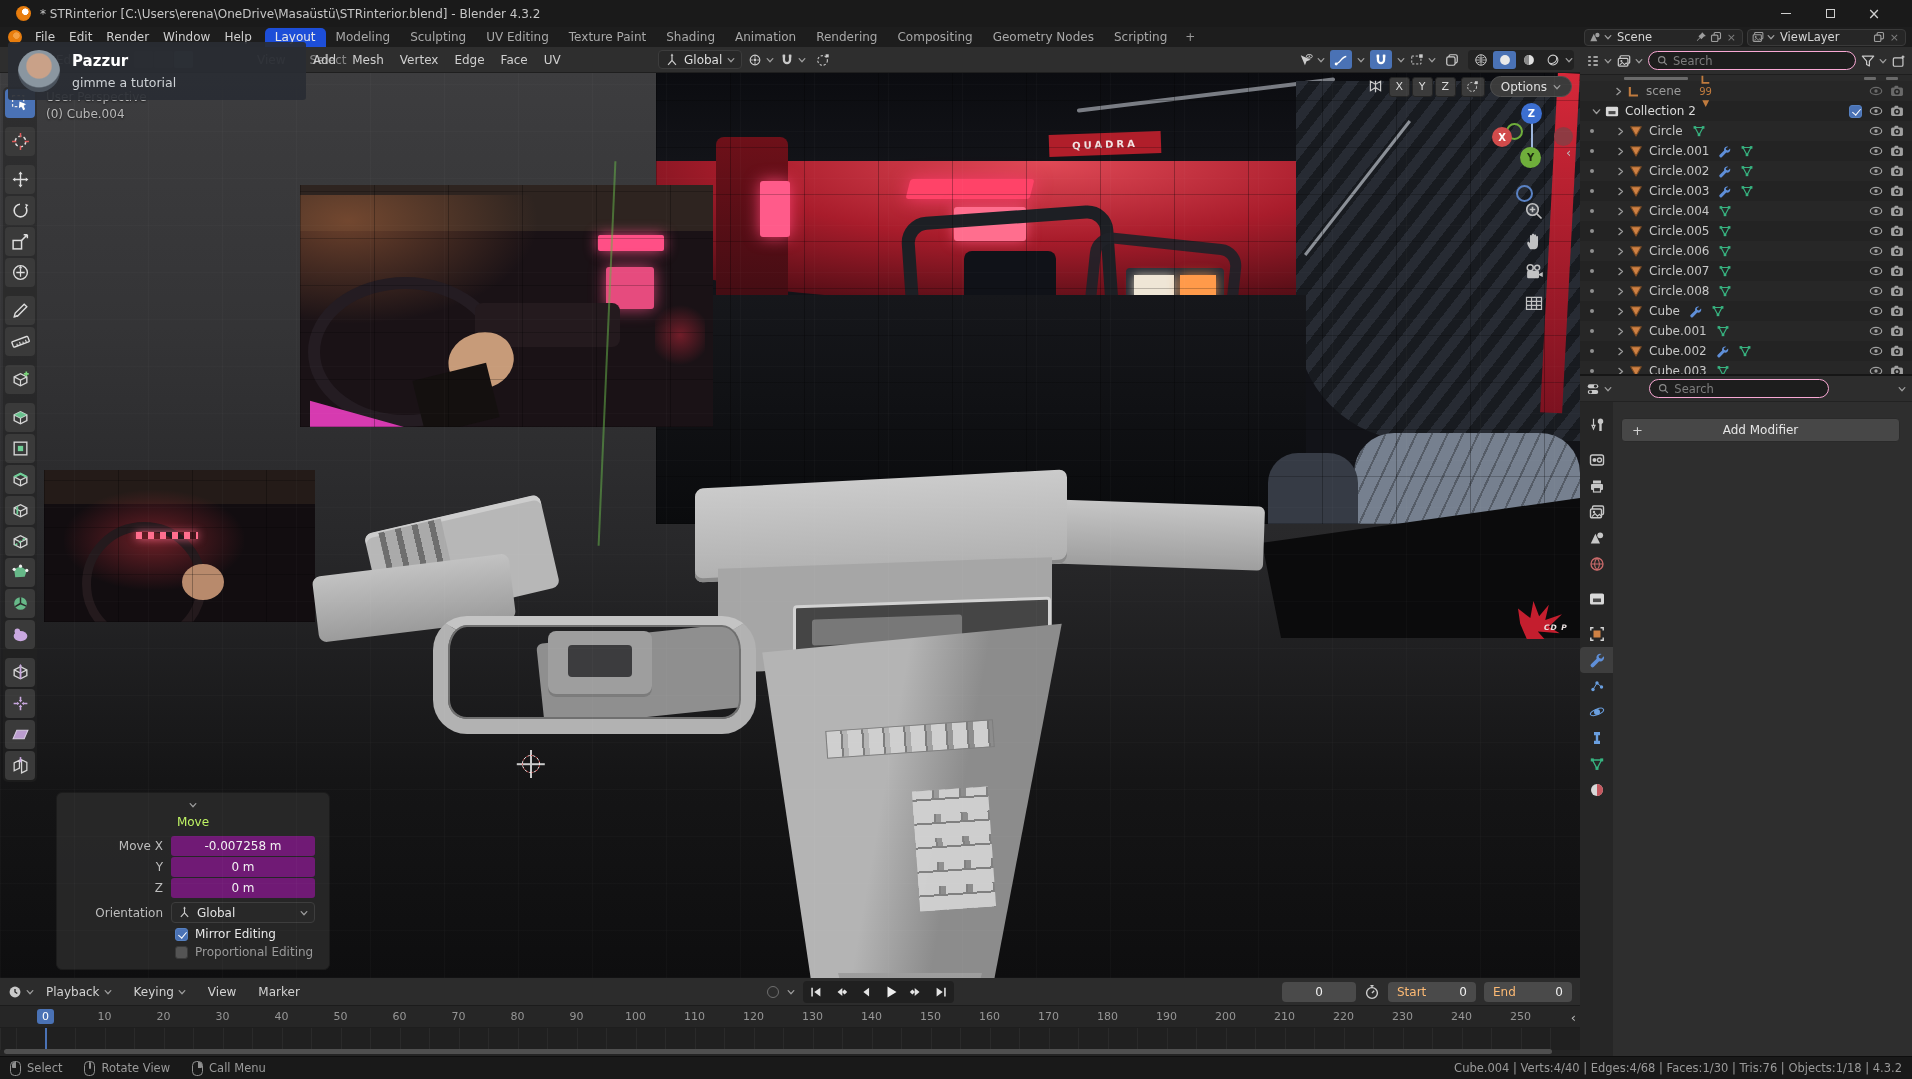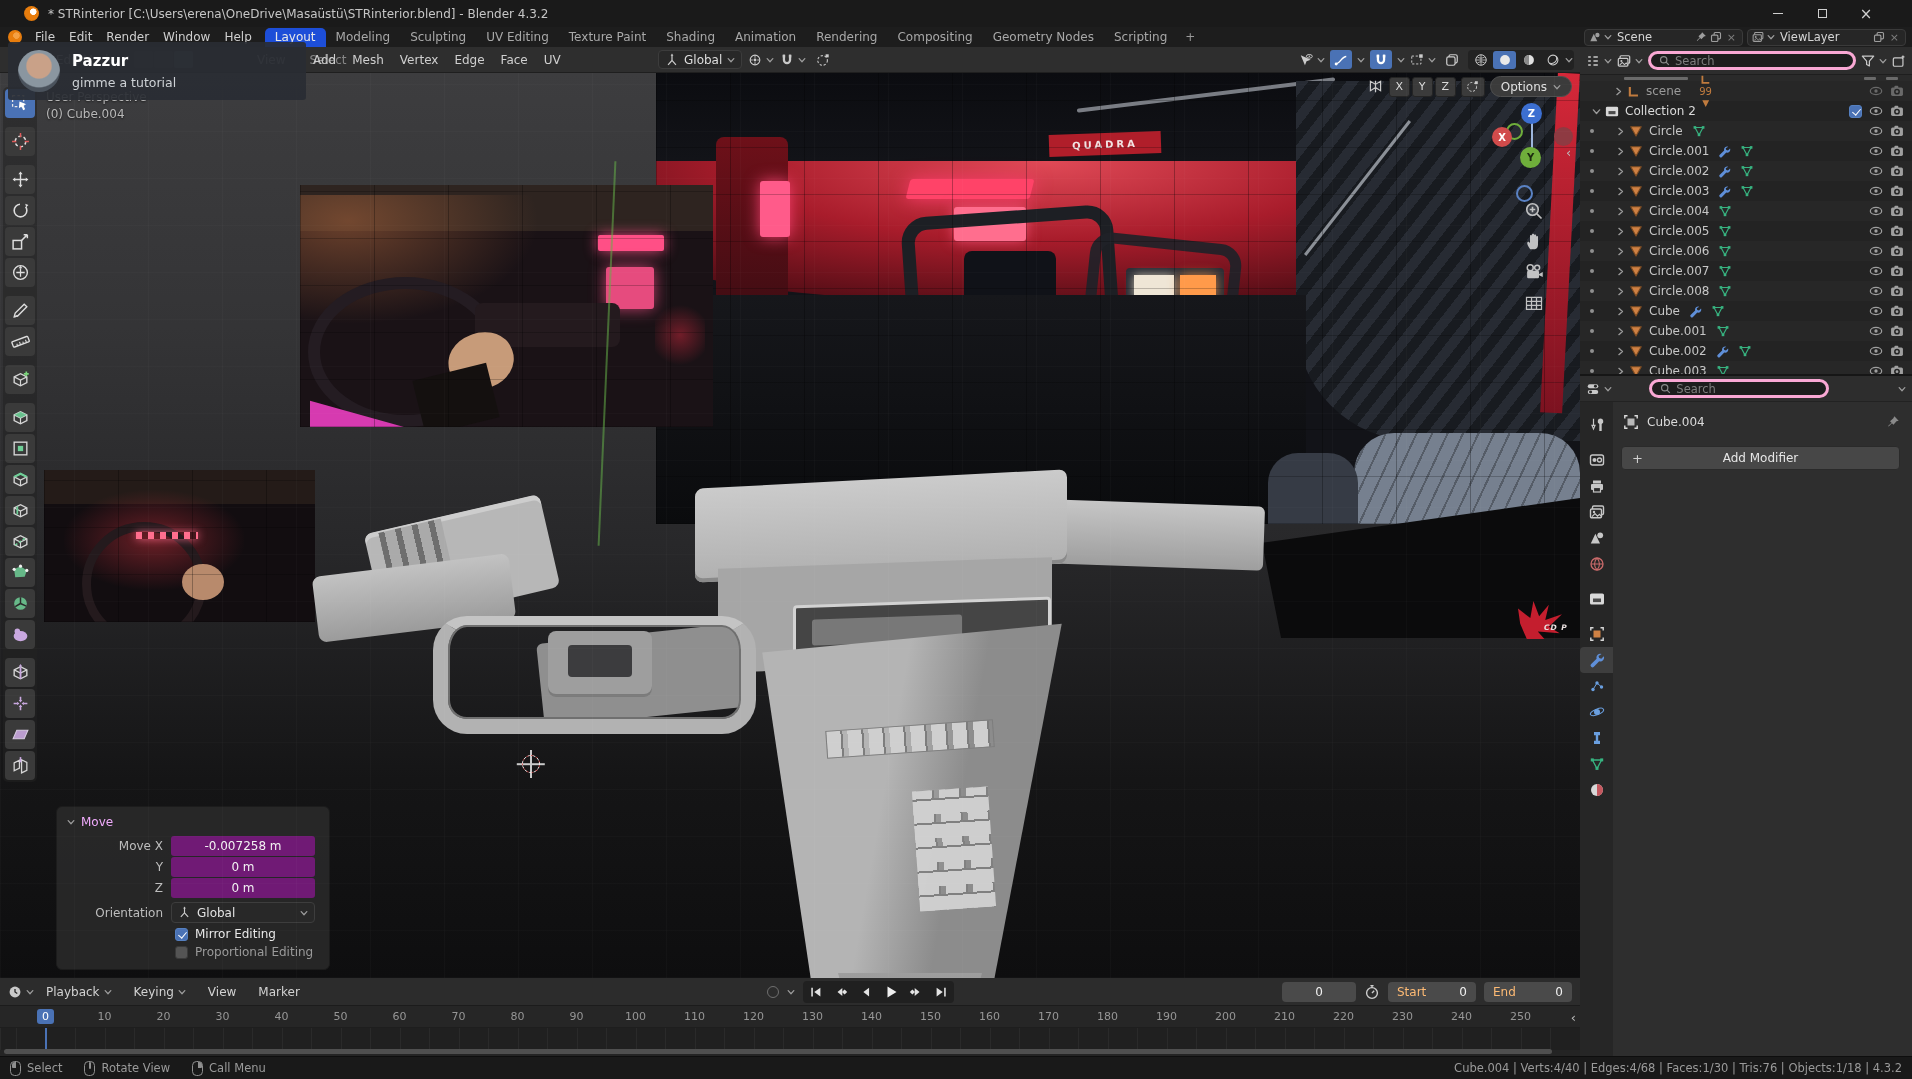--- a/index.html
+++ b/index.html
@@ -3,21 +3,21 @@
 <meta charset="utf-8">
 <style>
   *{margin:0;padding:0;box-sizing:border-box;}
   html,body{width:1912px;height:1079px;overflow:hidden;}
   body{font-family:"DejaVu Sans","Liberation Sans",sans-serif;font-size:12px;color:#d0d0d0;background:#161616;position:relative;-webkit-font-smoothing:antialiased;}
   svg.ic{width:14px;height:14px;display:block;flex:none;}
   .chev{width:8px;height:8px;color:#9d9d9d;transform:rotate(90deg);}
   .dd{display:flex;align-items:center;gap:4px;}
 
   
-  .titlebar{position:absolute;top:0;left:0;right:0;height:27px;background:#1a1a1a;display:flex;align-items:center;padding:0 24px;gap:9px;}
+  .titlebar{position:absolute;top:0;left:0;right:0;height:27px;background:#1a1a1a;display:flex;align-items:center;padding:0 16px;gap:9px;}
   .blogo{width:15px;height:15px;border-radius:50%;background:radial-gradient(circle at 62% 38%,#fff 0 3px,#e87d0d 3.5px 60%,#b35f08 100%);flex:none;}
   .titletext{color:#c6c6c6;font-size:12px;white-space:nowrap;}
   .wincontrols{margin-left:auto;display:flex;height:27px;}
   .winbtn{width:44px;display:flex;align-items:center;justify-content:center;color:#cfcfcf;}
   .winbtn .mini{width:10px;height:1.5px;background:#cfcfcf;}
   .winbtn .maxi{width:9px;height:9px;border:1.2px solid #cfcfcf;}
   .winbtn.close{font-size:15px;}
 
   
   .topbar{position:absolute;top:27px;left:0;right:0;height:20px;background:#1d1d1d;display:flex;align-items:center;}
@@ -91,21 +91,21 @@
   .gline{position:absolute;width:2px;background:#9db6dd;}
   .navic{position:absolute;color:#d3d3d3;opacity:.85;}
   .collapser{position:absolute;color:#bbb;font-size:13px;}
 
   .cdlogo{position:absolute;left:1518px;top:528px;width:62px;height:40px;}
   .cdbird{position:absolute;left:0;top:0;width:44px;height:38px;background:#c41e2e;clip-path:polygon(20% 100%,5% 60%,0 20%,28% 45%,35% 0,48% 40%,70% 10%,62% 50%,100% 35%,70% 68%,95% 85%,45% 80%,60% 100%);}
   .cdtext{position:absolute;left:26px;top:22px;color:#e8dede;font-size:7.5px;font-weight:bold;font-style:italic;letter-spacing:1px;}
 
   
   .oppanel{position:absolute;left:56px;bottom:8px;width:274px;background:rgba(40,40,40,.95);border:1px solid #1c1c1c;border-radius:6px;padding:6px 10px 10px;}
-  .ophead{display:flex;align-items:center;gap:6px;color:#f0abfc;font-size:12px;padding:2px 0 6px;}
+  .ophead{display:flex;align-items:center;gap:6px;color:#bef264;font-size:12px;padding:2px 0 6px;flex-direction:column;}
   .ophead .chev{transform:rotate(90deg);}
   .oprow{display:flex;align-items:center;margin:1px 4px;}
   .oplabel{width:100px;text-align:right;color:#bdbdbd;padding-right:8px;flex:none;}
   .opval{flex:1;height:20px;background:#701a75;border-radius:3px;color:#f2f2f2;display:flex;align-items:center;justify-content:center;font-size:12px;}
   .opdrop{flex:1;height:21px;background:#282828;border:1px solid #3d3d3d;border-radius:4px;display:flex;align-items:center;gap:6px;padding:0 6px;color:#e2e2e2;}
   .opdrop .chev{margin-left:auto;}
   .opcheckrow{display:flex;align-items:center;gap:7px;margin:4px 0 0 108px;color:#e8e8e8;}
   .opcheckrow.f-unchecked{color:#9a9a9a;}
   .cb{width:13px;height:13px;border-radius:3px;background:#545454;border:1px solid #3a3a3a;position:relative;flex:none;}
   .f-checked .cb{background:#4a72b5;border-color:#5580c0;}
@@ -130,21 +130,21 @@
   .tick span{padding:1px 5px;}
   .tick.f-current span{background:#4a72b5;color:#fff;border-radius:3px;}
   .track{height:22px;background:#202020;background-image:repeating-linear-gradient(90deg,rgba(255,255,255,.045) 0 1px,transparent 1px 29.5px);background-position:16px 0;}
   .playhead{position:absolute;left:45px;top:50px;width:2px;height:22px;background:#4a72b5;}
   .tlscroll{position:absolute;left:4px;bottom:2px;height:5px;width:1548px;background:#4f4f4f;border-radius:3px;}
   .tlc{position:absolute;right:4px;top:32px;}
 
   
   .outliner{position:absolute;top:47px;left:1580px;width:332px;height:327px;background:#232323;overflow:hidden;}
   .olhead{height:28px;background:#2d2d2d;border-bottom:1px solid #1e1e1e;display:flex;align-items:center;gap:5px;padding:0 6px;}
-  .search{flex:1;display:flex;align-items:center;gap:5px;background:#1d1d1d;border:3px solid #f9a8d4;border-radius:11px;height:19px;padding:0 8px;color:#8a8a8a;}
+  .search{flex:1;display:flex;align-items:center;gap:5px;background:#1d1d1d;border:1px solid #f9a8d4;border-radius:11px;height:19px;padding:0 8px;color:#8a8a8a;}
   .search input{background:none;border:none;outline:none;color:#bdbdbd;font-size:11.5px;width:100%;font-family:inherit;}
   .search input::placeholder{color:#7e7e7e;}
   .olpartial{height:6px;position:relative;background:#2a2a2a;}
   .olpartial u{position:absolute;top:2px;height:3px;background:#6a6a6a;border-radius:1px;}
   .orow{height:20px;display:flex;align-items:center;gap:4px;padding-left:8px;color:#c6c6c6;font-size:12px;position:relative;}
   .orow:nth-child(odd){background:rgba(255,255,255,.02);}
   .orow .bullet{width:4px;height:4px;border-radius:50%;background:#8f8f8f;margin:0 6px 0 2px;flex:none;}
   .orow .rowchev{width:9px;height:9px;color:#9a9a9a;flex:none;margin-left:12px;}
   .orow .oname{padding-left:2px;white-space:nowrap;}
   .orow .modic{display:none;width:13px;height:13px;color:#5f8fd8;margin-left:5px;}
@@ -1678,29 +1678,20 @@
           <use href="#t-data"></use>
         </svg>
       </span>
       <span class="ptab">
         <svg>
           <use href="#t-mat"></use>
         </svg>
       </span>
     </div>
   <div class="prbody">
-    <div class="crumb">
-      <svg class="ic" style="width:16px;height:16px;">
-          <use href="#o-object"></use>
-        </svg>
-      <span>Cube.004</span>
-      <svg class="pin">
-          <use href="#i-pin"></use>
-        </svg>
-    </div>
     <div class="addmod">
       <span class="plus">+</span>
       <span>Add Modifier</span>
     </div>
   </div>
 </div>
 
 <div class="statusbar">
   <div style="display:flex;gap:22px;">
 

